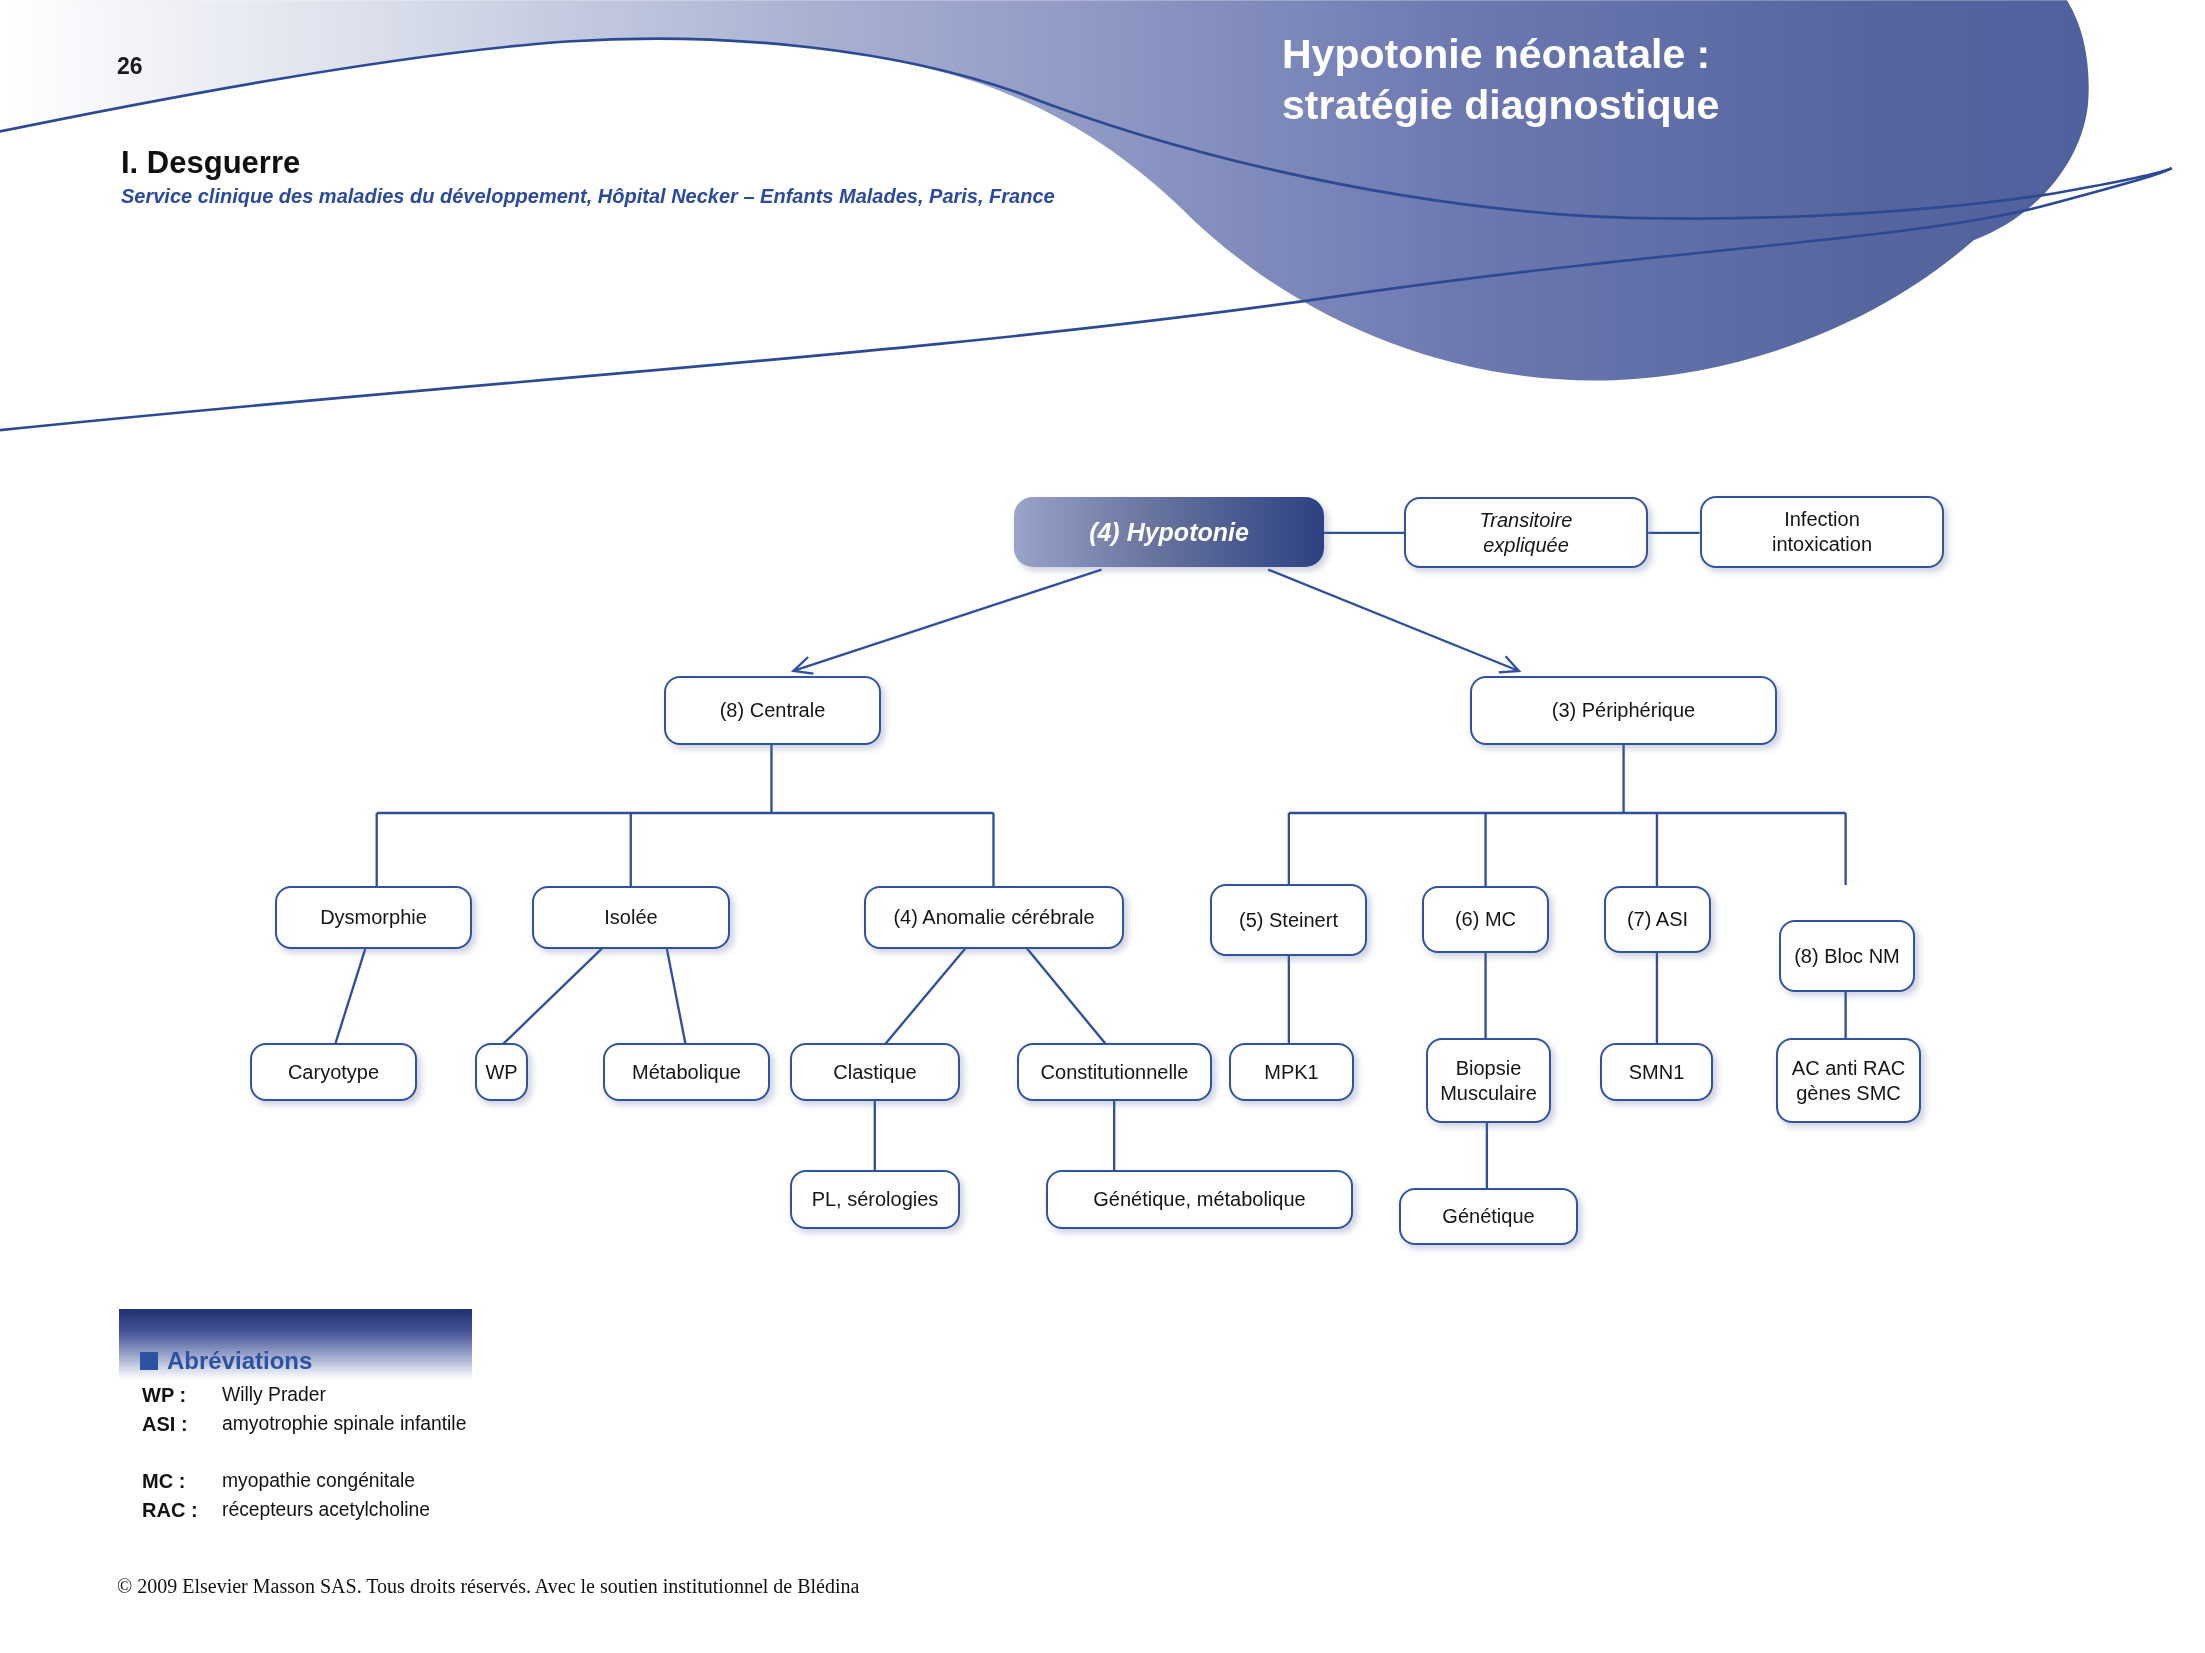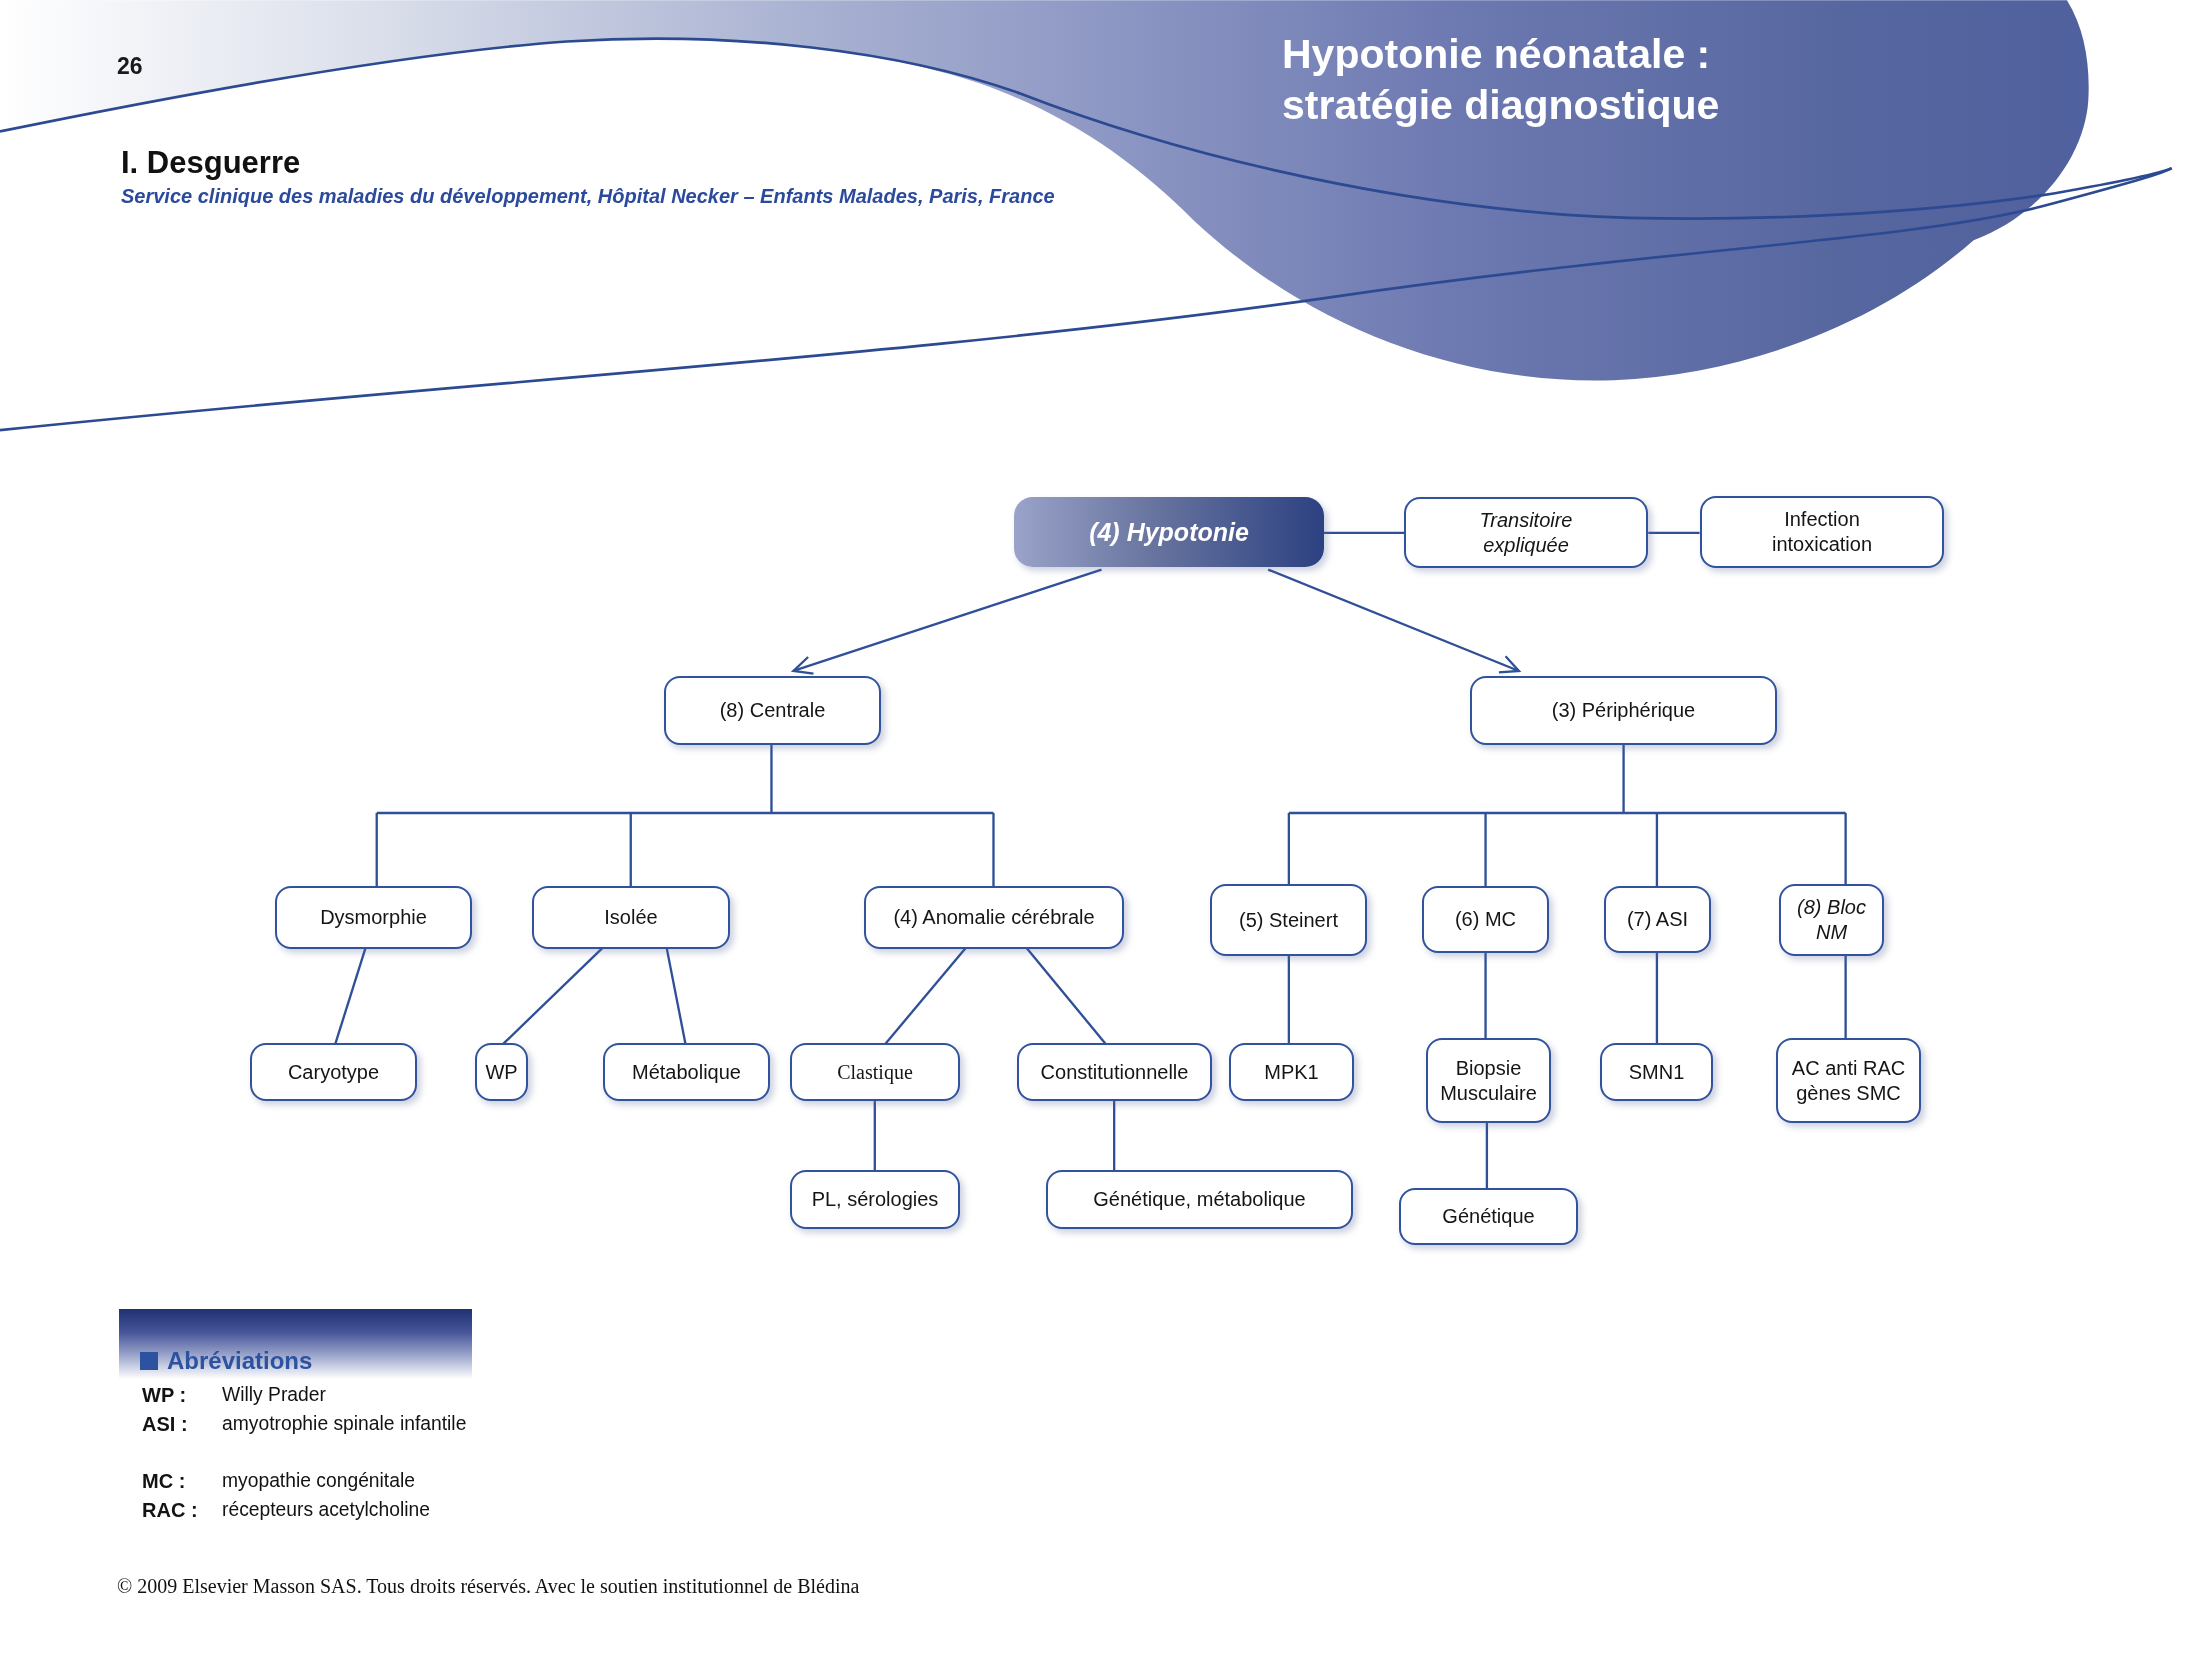--- a/index.html
+++ b/index.html
@@ -115,26 +115,26 @@
 
   <div class="node" style="left:664px;top:676px;width:217px;height:69px;"><span>(8) Centrale</span></div>
   <div class="node" style="left:1470px;top:676px;width:307px;height:69px;"><span>(3) Périphérique</span></div>
 
   <div class="node" style="left:275px;top:886px;width:197px;height:63px;"><span>Dysmorphie</span></div>
   <div class="node" style="left:532px;top:886px;width:198px;height:63px;"><span>Isolée</span></div>
   <div class="node" style="left:864px;top:886px;width:260px;height:63px;"><span>(4) Anomalie cérébrale</span></div>
   <div class="node" style="left:1210px;top:884px;width:157px;height:72px;"><span>(5) Steinert</span></div>
   <div class="node" style="left:1422px;top:886px;width:127px;height:67px;"><span>(6) MC</span></div>
   <div class="node" style="left:1604px;top:886px;width:107px;height:67px;"><span>(7) ASI</span></div>
-  <div class="node" style="left:1779px;top:884px;width:105px;height:72px;font-style:italic;"><span>(8) Bloc NM</span></div>
+  <div class="node" style="left:1779px;top:920px;width:136px;height:72px;"><span>(8) Bloc NM</span></div>
 
   <div class="node" style="left:250px;top:1043px;width:167px;height:58px;"><span>Caryotype</span></div>
   <div class="node" style="left:475px;top:1043px;width:53px;height:58px;"><span>WP</span></div>
   <div class="node" style="left:603px;top:1043px;width:167px;height:58px;"><span>Métabolique</span></div>
-  <div class="node" style="left:790px;top:1043px;width:170px;height:58px;font-family:Liberation Serif, serif;"><span>Clastique</span></div>
+  <div class="node" style="left:790px;top:1043px;width:170px;height:58px;"><span>Clastique</span></div>
   <div class="node" style="left:1017px;top:1043px;width:195px;height:58px;"><span>Constitutionnelle</span></div>
   <div class="node" style="left:1229px;top:1043px;width:125px;height:58px;"><span>MPK1</span></div>
   <div class="node" style="left:1426px;top:1038px;width:125px;height:85px;"><span>Biopsie
 Musculaire</span></div>
   <div class="node" style="left:1600px;top:1043px;width:113px;height:58px;"><span>SMN1</span></div>
   <div class="node" style="left:1776px;top:1038px;width:145px;height:85px;"><span>AC anti RAC
 gènes SMC</span></div>
 
   <div class="node" style="left:790px;top:1170px;width:170px;height:59px;"><span>PL, sérologies</span></div>
   <div class="node" style="left:1046px;top:1170px;width:307px;height:59px;"><span>Génétique, métabolique</span></div>

